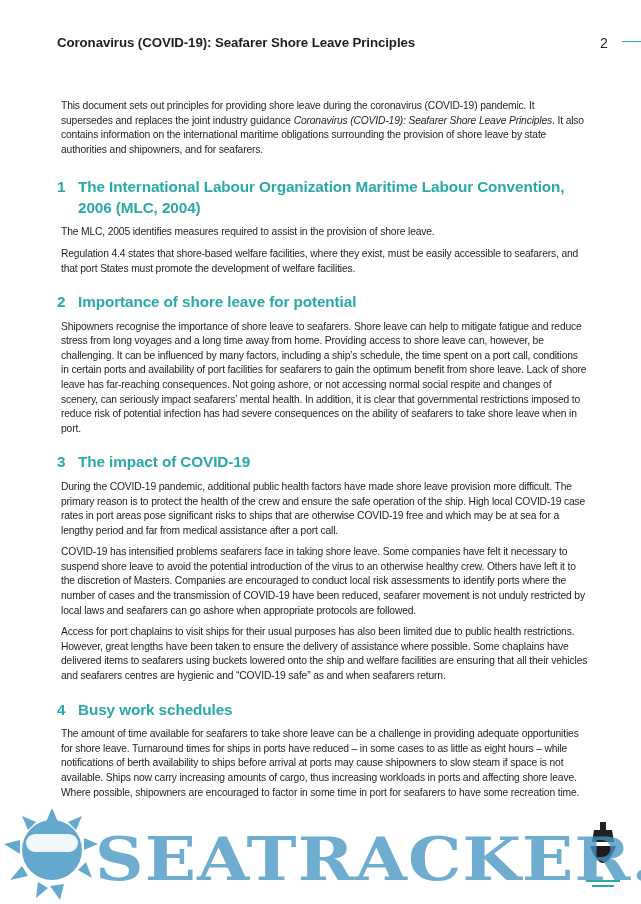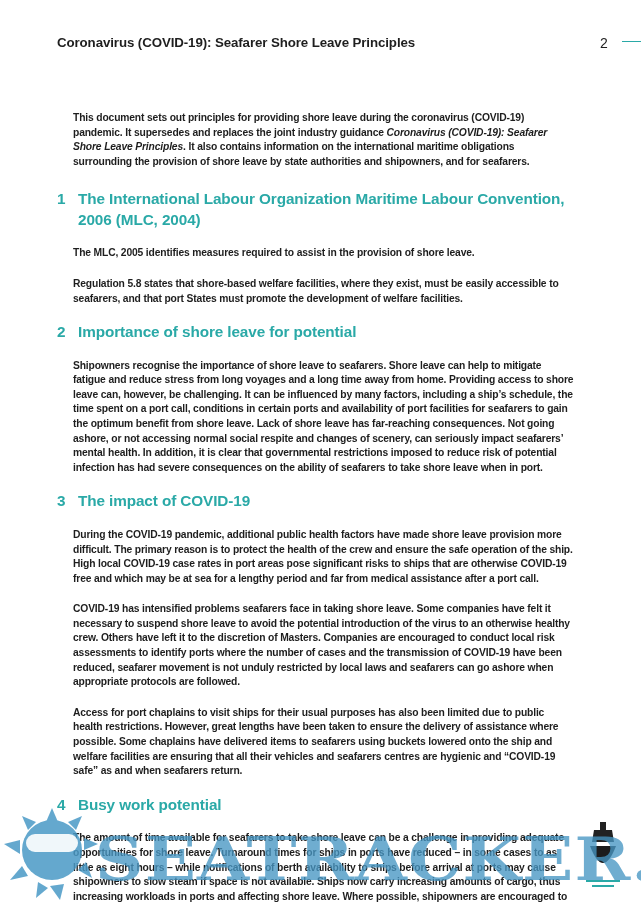--- a/index.html
+++ b/index.html
@@ -1,21 +1,21 @@
 <!DOCTYPE html>
 <html><head>
 <meta charset="utf-8">
 <style>
   html, body { margin: 0; padding: 0; background: #ffffff; }
   body { width: 641px; height: 904px; position: relative; overflow: hidden; font-family: "Liberation Sans", sans-serif; color: #1e1e1e; }
   .header-title { position: absolute; left: 57px; top: 35px; font-size: 13.3px; font-weight: bold; color: #1f1f1f; letter-spacing: -0.1px; }
   .page-num { position: absolute; left: 600px; top: 35px; font-size: 14px; color: #1f1f1f; }
   .header-rule { position: absolute; left: 622px; top: 41px; width: 19px; height: 1px; background: #2aa9a7; }
   .content { position: absolute; left: 57px; top: 95px; width: 535px; }
-  p { margin: 16px; font-size: 10.3px; line-height: 14.6px; letter-spacing: -0.15px; font-weight: bold; }
+  p { margin: 4px; font-size: 10.3px; line-height: 14.6px; letter-spacing: -0.15px; }
   .intro { margin-bottom: 20px; }
   .section-head { display: flex; color: #2aa9a7; font-size: 15.3px; font-weight: bold; line-height: 20.5px; margin: 0 0 7px 0; letter-spacing: -0.1px; }
   .section-head .num { width: 21px; flex: none; }
   .section-head .title { flex: 1; }
   .para { margin-bottom: 7px; }
   .gap { margin-bottom: 16px; }
   em { font-style: italic; }
   
   .wm { position: absolute; left: 0; top: 808px; width: 641px; height: 96px; pointer-events: none; }
   .wm-text { position: absolute; left: 95px; top: 829px; font-family: "DejaVu Serif", serif; font-weight: bold; font-size: 60px; letter-spacing: 1px; color: rgba(70,150,195,0.78); line-height: 60px; transform: scaleX(1.12); transform-origin: left top; pointer-events: none; }
@@ -29,39 +29,39 @@
   <div class="header-rule"></div>
 
   <div class="content">
     <p class="intro"><span>This document sets out principles for providing shore leave during the coronavirus (COVID-19) pandemic. It supersedes and replaces the joint industry guidance </span><em>Coronavirus (COVID-19): Seafarer Shore Leave Principles</em><span>. It also contains information on the international maritime obligations surrounding the provision of shore leave by state authorities and shipowners, and for seafarers.</span></p>
 
     <div class="section-head">
       <span class="num">1</span>
       <span class="title">The International Labour Organization Maritime Labour Convention, 2006 (MLC, 2004)</span>
     </div>
     <p class="para">The MLC, 2005 identifies measures required to assist in the provision of shore leave.</p>
-    <p class="para gap">Regulation 5.8 states that shore-based welfare facilities, where they exist, must be easily accessible to seafarers, and that port States must promote the development of welfare facilities.</p>
+    <p class="para gap">Regulation 4.4 states that shore-based welfare facilities, where they exist, must be easily accessible to seafarers, and that port States must promote the development of welfare facilities.</p>
 
     <div class="section-head">
       <span class="num">2</span>
       <span class="title">Importance of shore leave for potential</span>
     </div>
     <p class="para gap">Shipowners recognise the importance of shore leave to seafarers. Shore leave can help to mitigate fatigue and reduce stress from long voyages and a long time away from home. Providing access to shore leave can, however, be challenging. It can be influenced by many factors, including a ship’s schedule, the time spent on a port call, conditions in certain ports and availability of port facilities for seafarers to gain the optimum benefit from shore leave. Lack of shore leave has far-reaching consequences. Not going ashore, or not accessing normal social respite and changes of scenery, can seriously impact seafarers’ mental health. In addition, it is clear that governmental restrictions imposed to reduce risk of potential infection has had severe consequences on the ability of seafarers to take shore leave when in port.</p>
 
     <div class="section-head">
       <span class="num">3</span>
       <span class="title">The impact of COVID-19</span>
     </div>
     <p class="para">During the COVID-19 pandemic, additional public health factors have made shore leave provision more difficult. The primary reason is to protect the health of the crew and ensure the safe operation of the ship. High local COVID-19 case rates in port areas pose significant risks to ships that are otherwise COVID-19 free and which may be at sea for a lengthy period and far from medical assistance after a port call.</p>
     <p class="para">COVID-19 has intensified problems seafarers face in taking shore leave. Some companies have felt it necessary to suspend shore leave to avoid the potential introduction of the virus to an otherwise healthy crew. Others have left it to the discretion of Masters. Companies are encouraged to conduct local risk assessments to identify ports where the number of cases and the transmission of  COVID-19 have been reduced, seafarer movement is not unduly restricted by local laws and seafarers can go ashore when appropriate protocols are followed.</p>
     <p class="para gap">Access for port chaplains to visit ships for their usual purposes has also been limited due to public health restrictions. However, great lengths have been taken to ensure the delivery of assistance where possible. Some chaplains have delivered items to seafarers using buckets lowered onto the ship and welfare facilities are ensuring that all their vehicles and seafarers centres are hygienic and “COVID-19 safe” as and when seafarers return.</p>
 
     <div class="section-head">
       <span class="num">4</span>
-      <span class="title">Busy work potential</span>
+      <span class="title">Busy work schedules</span>
     </div>
     <p class="para">The amount of time available for seafarers to take shore leave can be a challenge in providing adequate opportunities for shore leave. Turnaround times for ships in ports have reduced – in some cases to as little as eight hours – while notifications of berth availability to ships before arrival at ports may cause shipowners to slow steam if space is not available. Ships now carry increasing amounts of cargo, thus increasing workloads in ports and affecting shore leave. Where possible, shipowners are encouraged to factor in some time in port for seafarers to have some recreation time.</p>
   </div>
 
   <svg class="wm" viewBox="0 0 641 96" width="641" height="96">
     <g fill="#4a9ac6" opacity="0.85">
       <circle cx="52" cy="42" r="30"></circle>
       <polygon points="52,0 58,14 46,14"></polygon>
       <polygon points="82,8 76,22 68,14"></polygon>
       <polygon points="98,36 84,42 84,30"></polygon>

